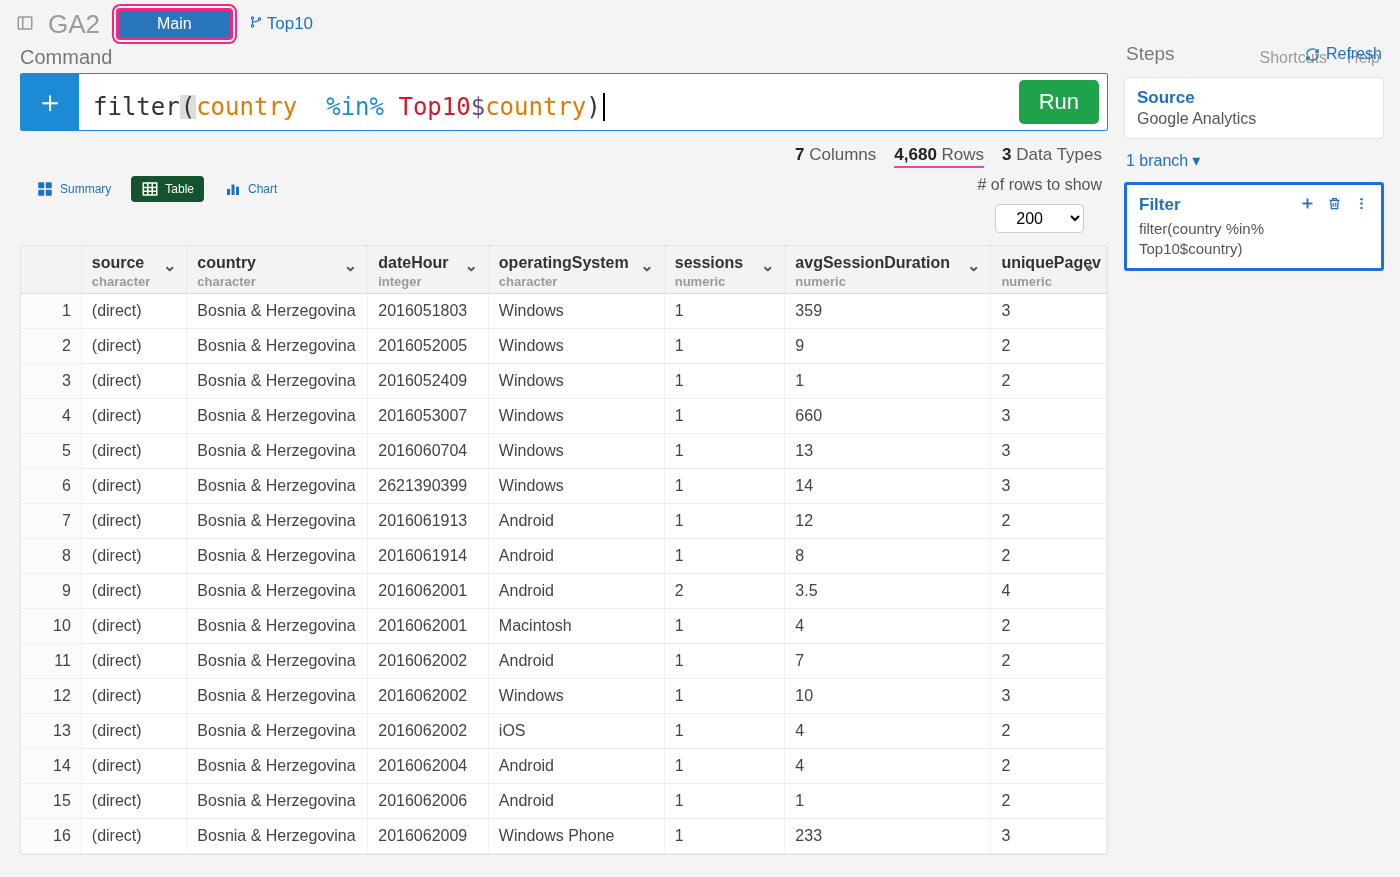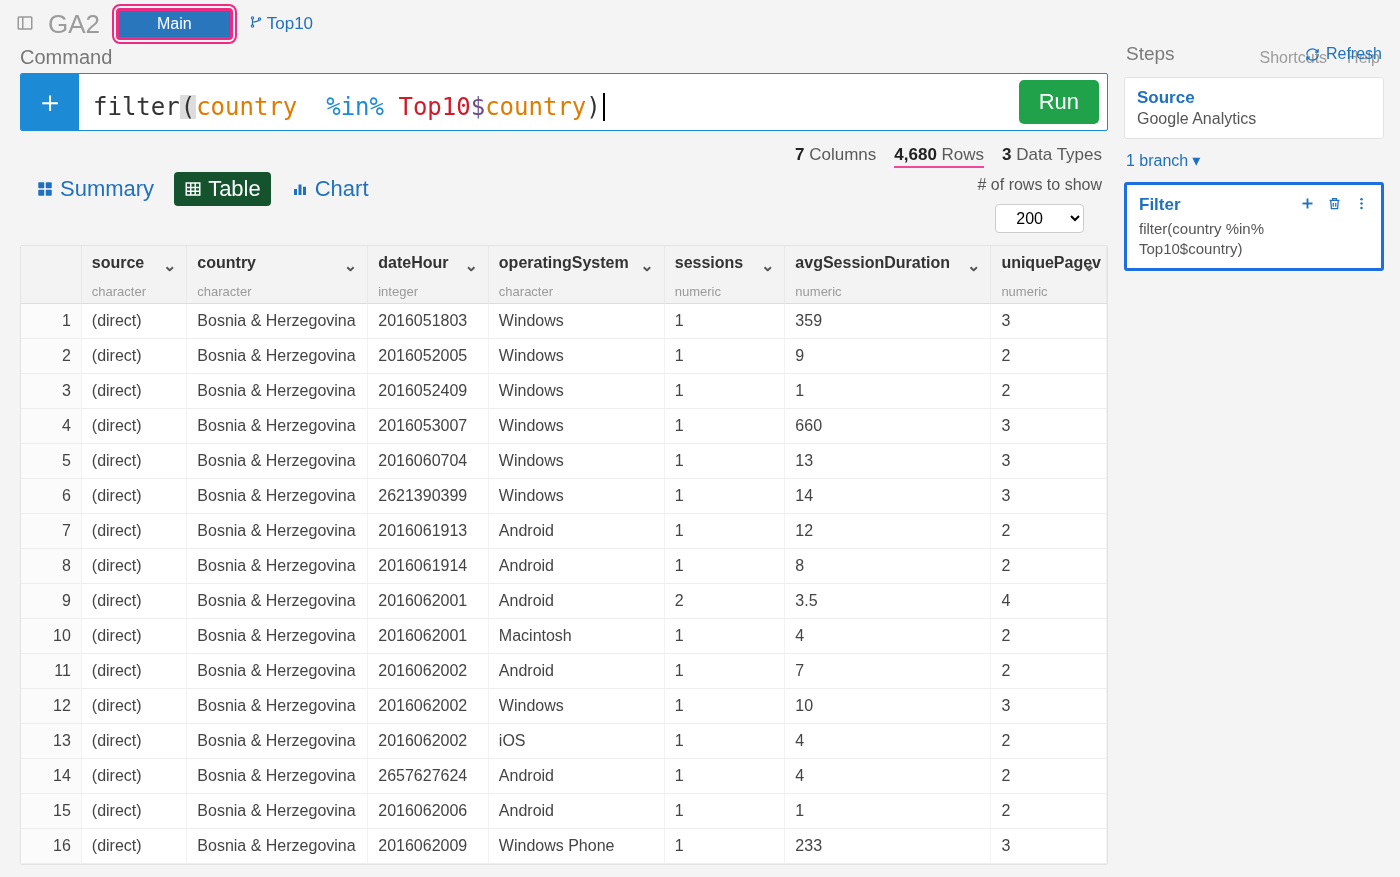--- a/index.html
+++ b/index.html
@@ -53,38 +53,38 @@
   .cmd-cursor{ border-left:2px solid #000; height:28px; display:inline-block; margin-left:2px; }
   .run-btn {
     margin:6px 8px; background:#1fa24a; color:#fff; font-size:22px;
     border:none; border-radius:5px; padding: 0 20px; cursor:pointer;
   }
 
   .view-switch {
     display:flex; align-items:center; gap:14px; padding: 14px 6px 6px 6px;
   }
   .view-tabs { display:flex; gap:10px; }
-  .vtab { display:flex; align-items:center; gap:6px; color:#1f71bf; font-size:22px; padding:4px 10px; border-radius:4px; cursor:pointer; }
+  .vtab { display:flex; align-items:center; gap:6px; color:#1f71bf; font-size:12px; padding:4px 10px; border-radius:4px; cursor:pointer; }
   .vtab.active { background:#14532d; color:#fff; }
   .vtab svg { width:18px; height:18px; }
   .meta-row { margin-left:auto; display:flex; flex-direction:column; align-items:flex-end; gap:8px; }
   .meta-line { color:#5a5a5a; font-size:17px; display:flex; gap:18px; }
   .meta-line b { color:#222; font-weight:600; }
   .underline-rows { border-bottom:2px solid #ef4a9a; padding-bottom:1px; }
   .rows-show { display:flex; align-items:center; gap:10px; color:#555; font-size:16px;flex-direction:column; }
   .rows-select { border:1px solid #ccc; border-radius:4px; background:#fff; font-size:16px; padding:4px 24px 4px 16px; }
 
   .table-wrap { background:#fff; border:1px solid #e3e3e3; border-radius:2px; overflow:hidden; margin-top:6px; }
   table { border-collapse:collapse; width:100%; table-layout:fixed; }
   thead th {
     background:#f3f3f3; text-align:left; font-size:16px; color:#333; font-weight:600;
     padding:8px 10px 4px 10px; border-bottom:1px solid #ddd; border-right:1px solid #e9e9e9;
     position:relative;
   }
-  thead th .coltype { display:block; font-size:13px; color:#9a9a9a; font-weight:400; margin-top:12px; }
+  thead th .coltype { display:block; font-size:13px; color:#9a9a9a; font-weight:700; margin-top:2px; }
   thead th .chev { position:absolute; right:10px; top:10px; color:#555; }
   thead th:first-child { width:60px; }
   tbody td {
     padding:8px 10px; border-bottom:1px solid #eee; border-right:1px solid #f2f2f2;
     font-size:16px; color:#444; white-space:nowrap; overflow:hidden; text-overflow:ellipsis;
   }
   tbody td.rownum { text-align:right; color:#444; background:#fbfbfb; }
 
   
   .side-col { width:260px; display:flex; flex-direction:column; gap:8px; margin-top:-34px; }
@@ -343,21 +343,21 @@
                 <td>2016062002</td>
                 <td>iOS</td>
                 <td>1</td>
                 <td>4</td>
                 <td>2</td>
               </tr>
               <tr>
                 <td class="rownum">14</td>
                 <td>(direct)</td>
                 <td>Bosnia &amp; Herzegovina</td>
-                <td>2657627624</td>
+                <td>2016062004</td>
                 <td>Android</td>
                 <td>1</td>
                 <td>4</td>
                 <td>2</td>
               </tr>
               <tr>
                 <td class="rownum">15</td>
                 <td>(direct)</td>
                 <td>Bosnia &amp; Herzegovina</td>
                 <td>2016062006</td>

